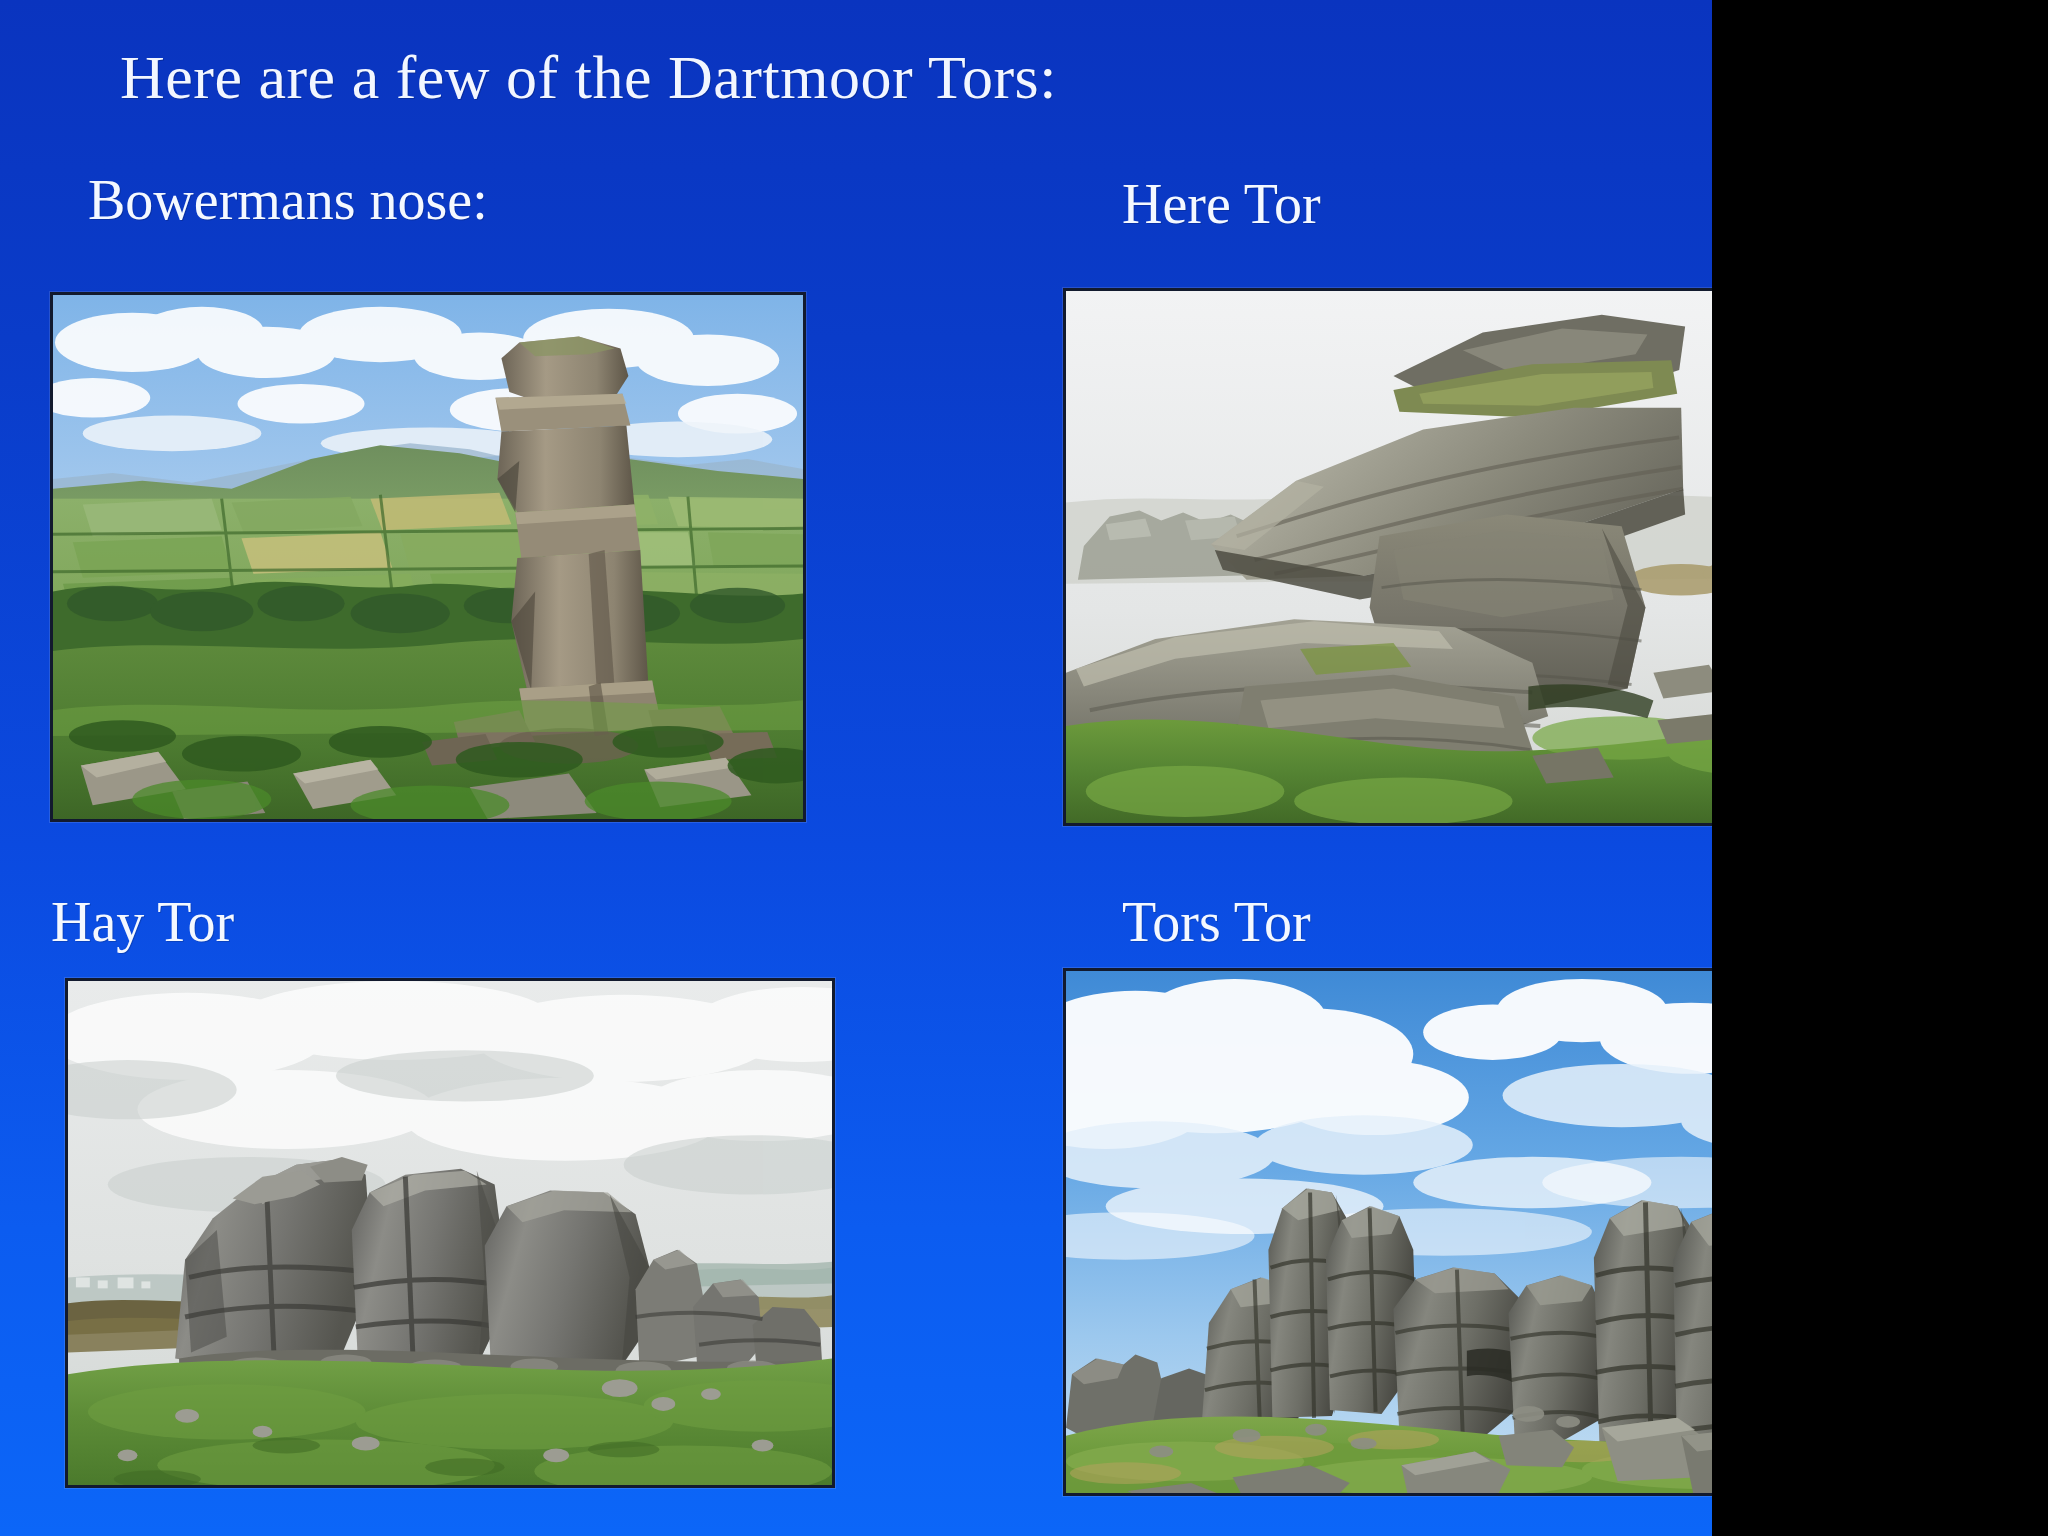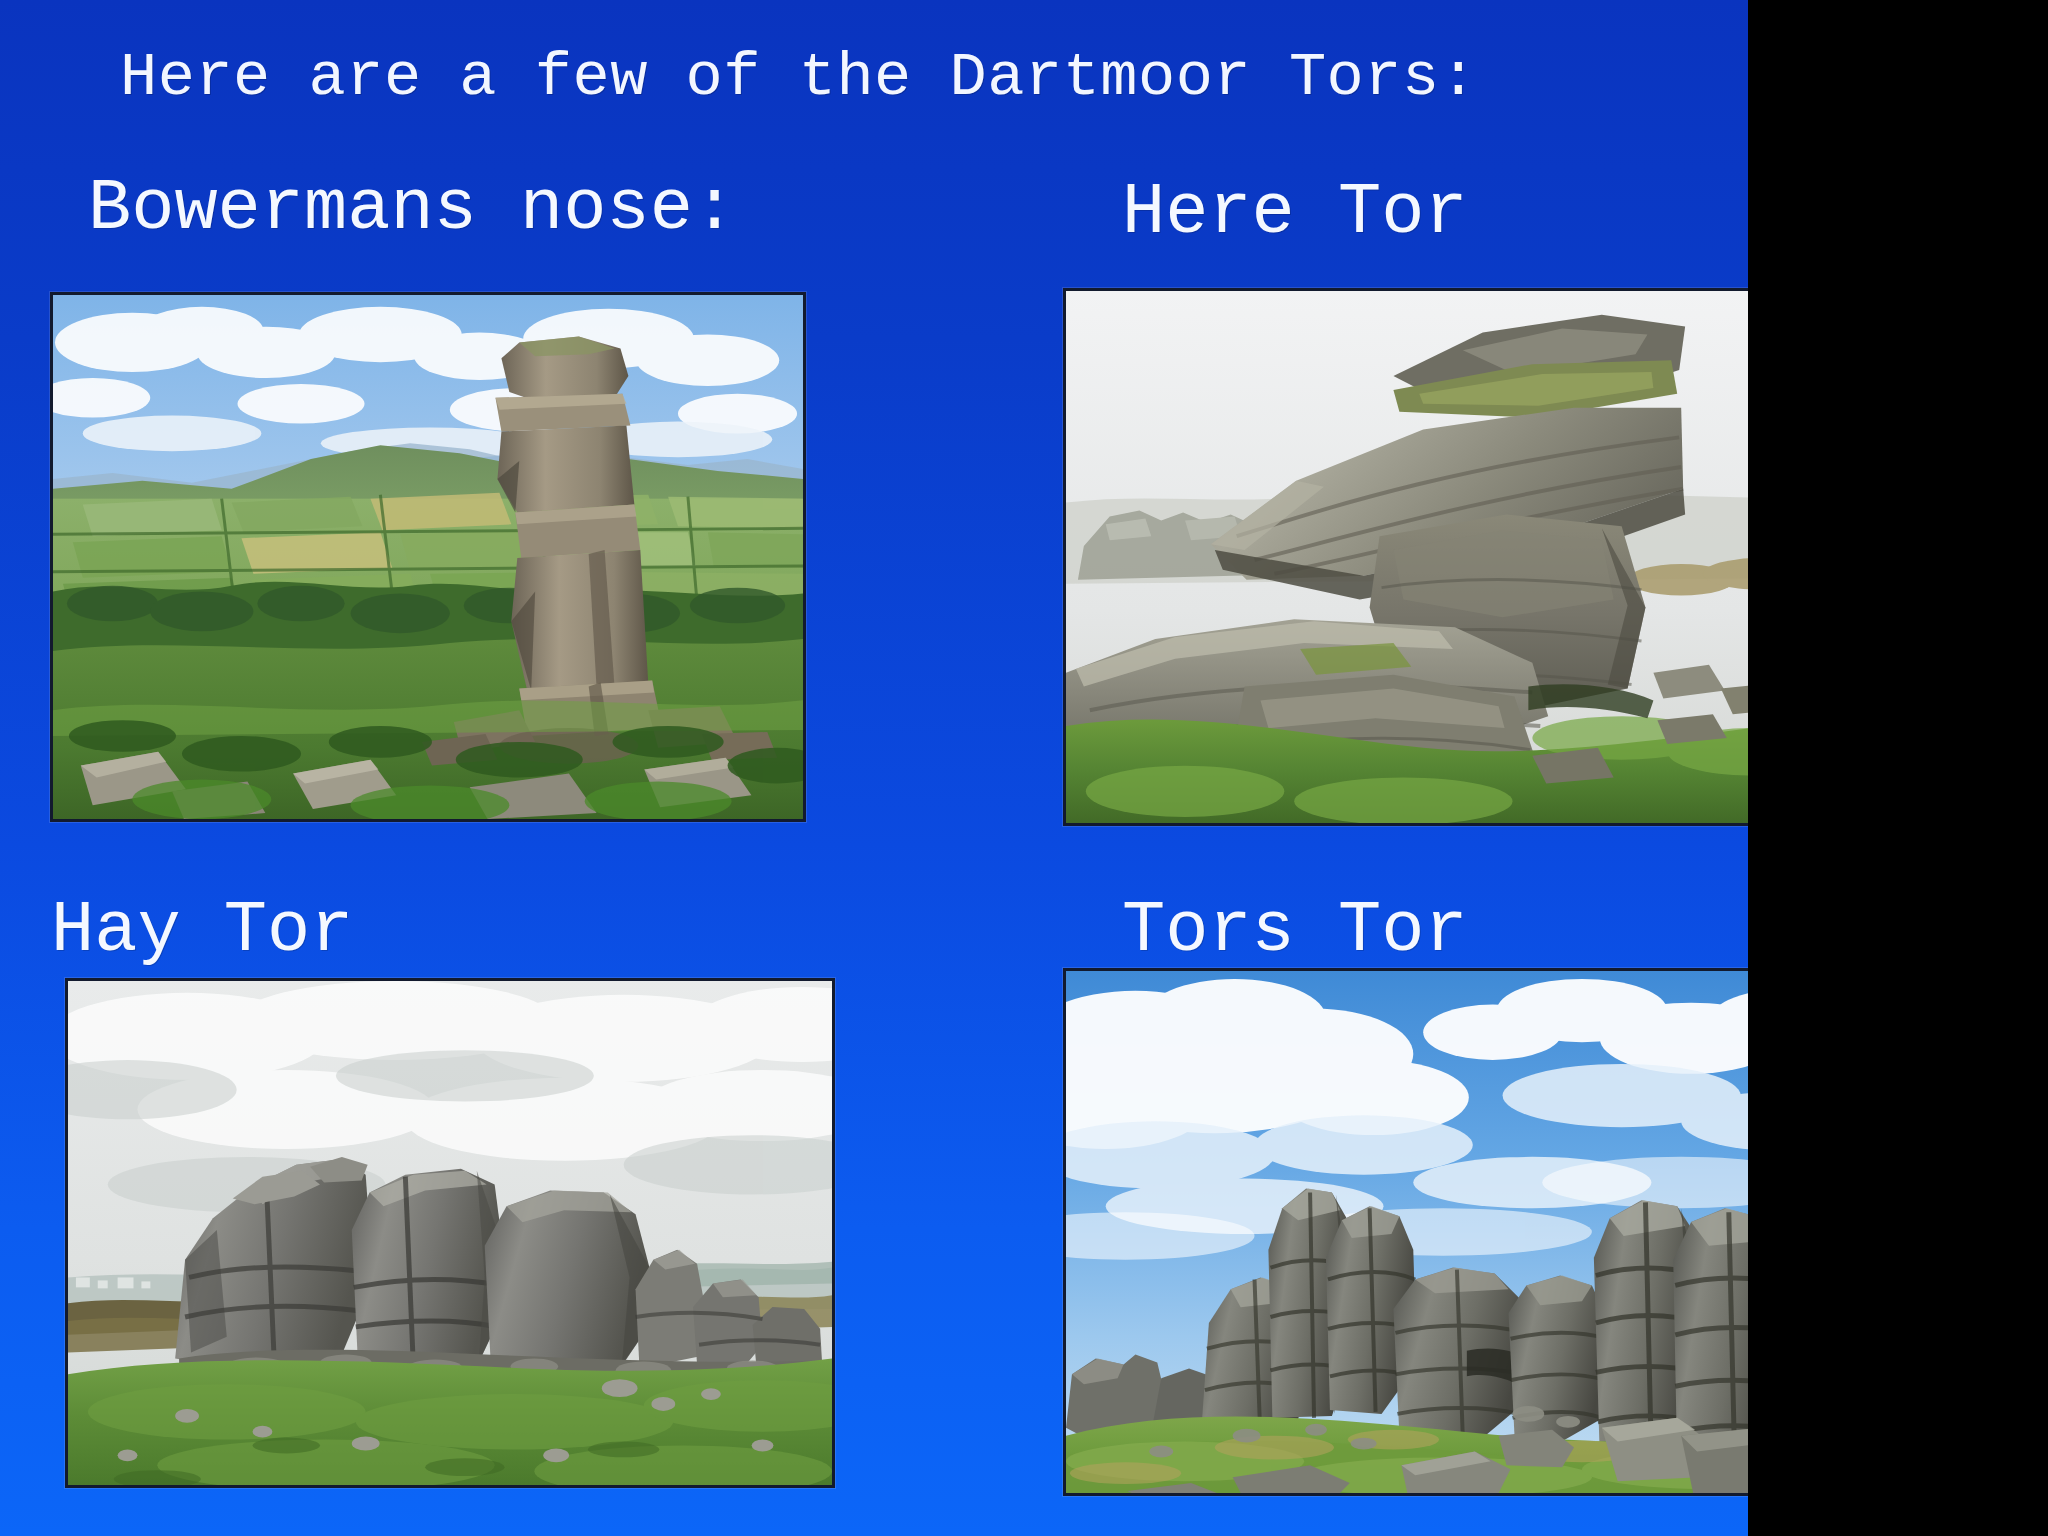--- a/index.html
+++ b/index.html
@@ -6,38 +6,37 @@
     margin: 0;
     padding: 0;
     background: #000;
   }
   #slide {
     position: relative;
     width: 1712px;
     height: 1536px;
     overflow: hidden;
     background: linear-gradient(to bottom, #0a34bf 0%, #0a3cc9 22%, #0b4ae0 55%, #0c5cf0 80%, #0c66f8 100%);
-    font-family: Liberation Mono, monospace;
-    padding-left: 36px;
+    font-family: Liberation Serif, serif;
   }
 
   .slide-title {
     position: absolute;
     left: 120px;
     top: 42px;
     font-size: 62px;
     color: #f2f6ff;
     letter-spacing: 0.5px;
     white-space: nowrap;
     text-shadow: 1px 1px 0 rgba(0,0,0,0.18);
   }
 
   .tor-label {
     position: absolute;
-    font-size: 72px;
+    font-size: 56px;
     color: #f4f8ff;
     white-space: nowrap;
     text-shadow: 1px 1px 0 rgba(0,0,0,0.16);
   }
   #label-bowermans { left: 88px;  top: 168px; }
   #label-black     { left: 1122px; top: 172px; }
   #label-hay       { left: 51px;  top: 890px; }
   #label-hound     { left: 1122px; top: 890px; }
 
   .photo-frame {

